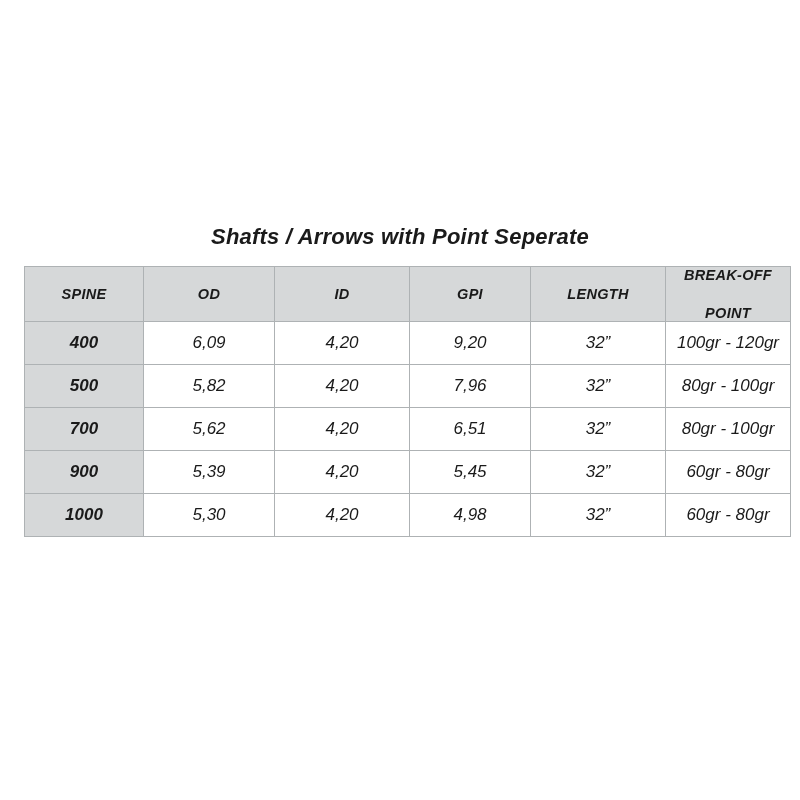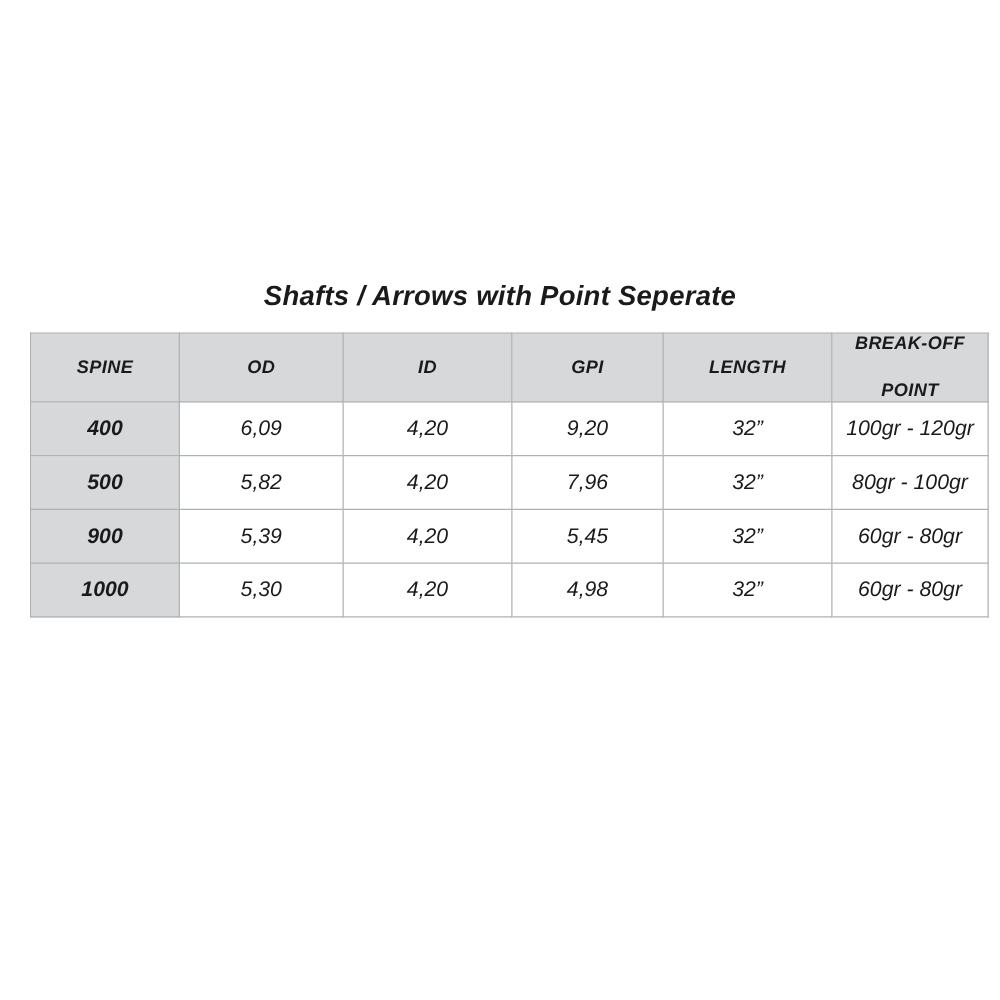--- a/index.html
+++ b/index.html
@@ -121,20 +121,28 @@
         </tr>
         <tr>
           <td class="spine-cell">500</td>
           <td>5,82</td>
           <td>4,20</td>
           <td>7,96</td>
           <td>32”</td>
           <td>80gr - 100gr</td>
         </tr>
         <tr>
+          <td class="spine-cell">700</td>
+          <td>5,62</td>
+          <td>4,20</td>
+          <td>6,51</td>
+          <td>32”</td>
+          <td>80gr - 100gr</td>
+        </tr>
+        <tr>
           <td class="spine-cell">900</td>
           <td>5,39</td>
           <td>4,20</td>
           <td>5,45</td>
           <td>32”</td>
           <td>60gr - 80gr</td>
         </tr>
         <tr>
           <td class="spine-cell">1000</td>
           <td>5,30</td>

